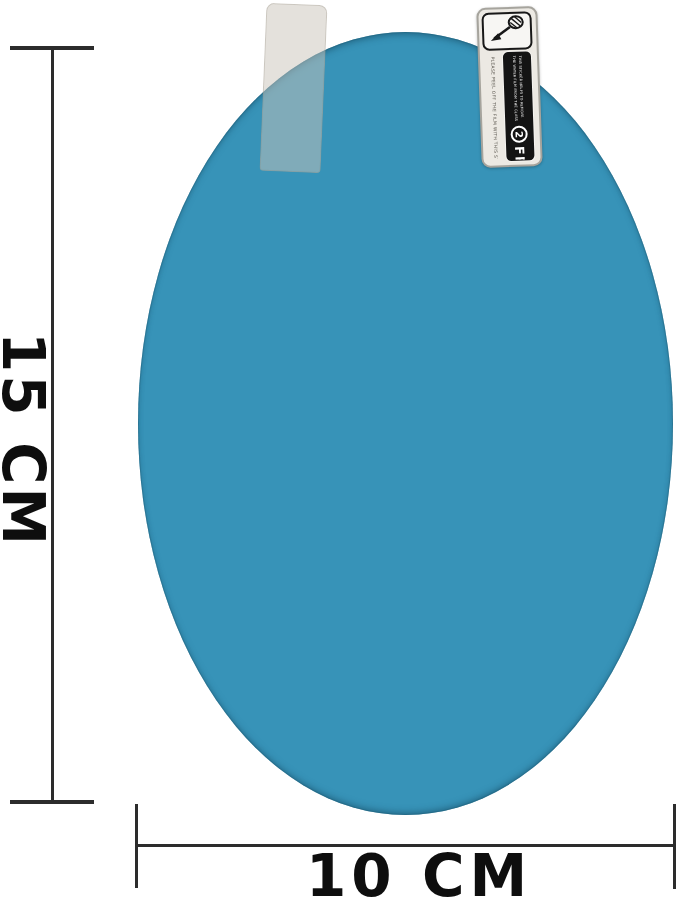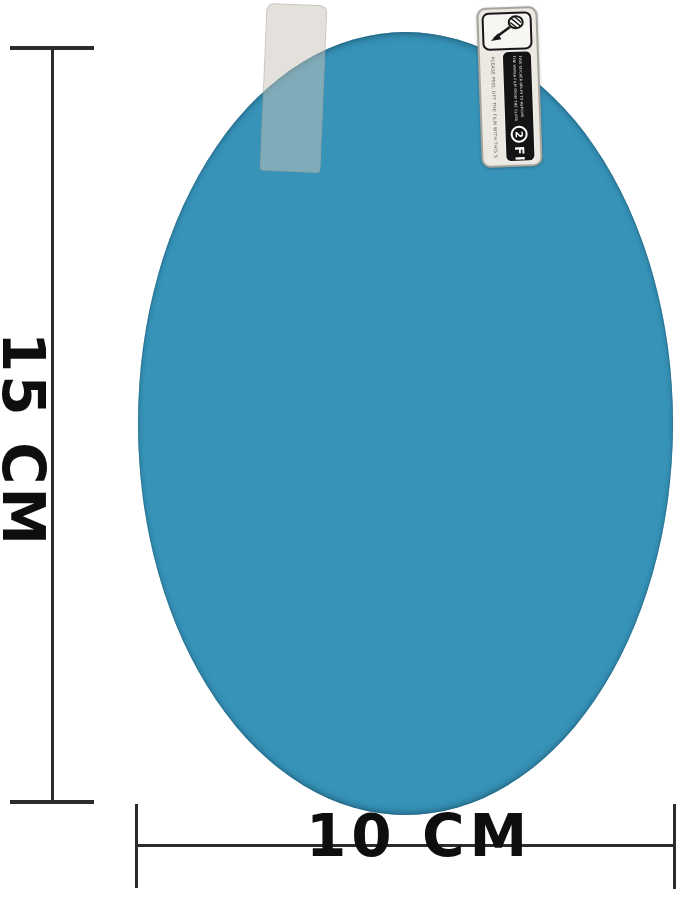--- a/index.html
+++ b/index.html
@@ -109,21 +109,21 @@
   .dim-text{
     color:#0e0e0e;font-weight:800;
     font-size:58px;line-height:48px;
     z-index:5;
   }
   .height-label{
     left:47px;top:332px;width:205px;height:48px;
     letter-spacing:3px;
   }
   .width-label{
-    position:absolute;left:306px;top:812px;
+    position:absolute;left:306px;top:852px;
     letter-spacing:5px;
   }
 </style>
 </head>
 <body>
 
 <div class="canvas">
 
   <div class="film"></div>
 

